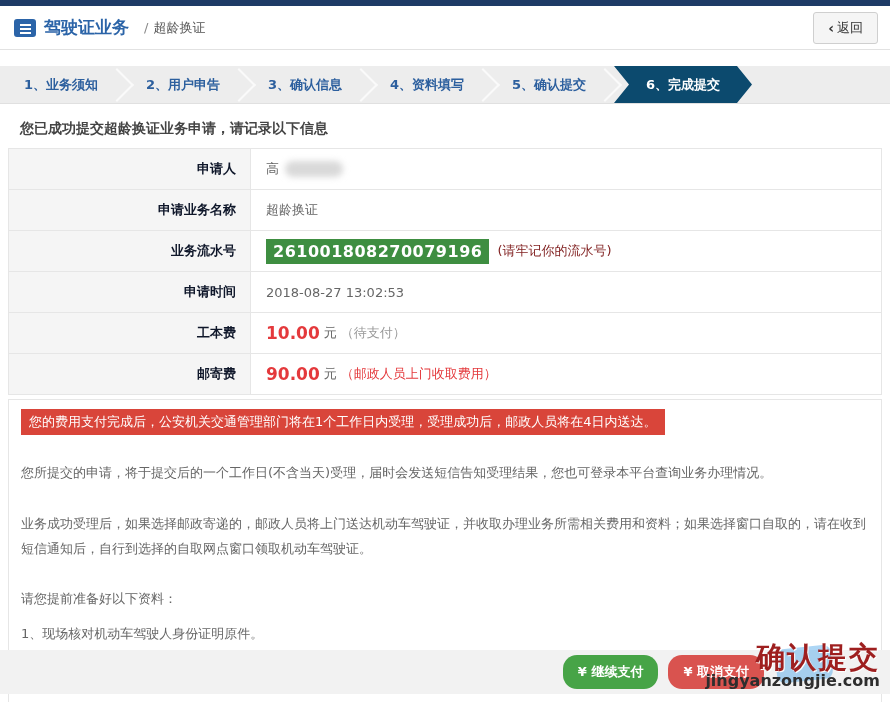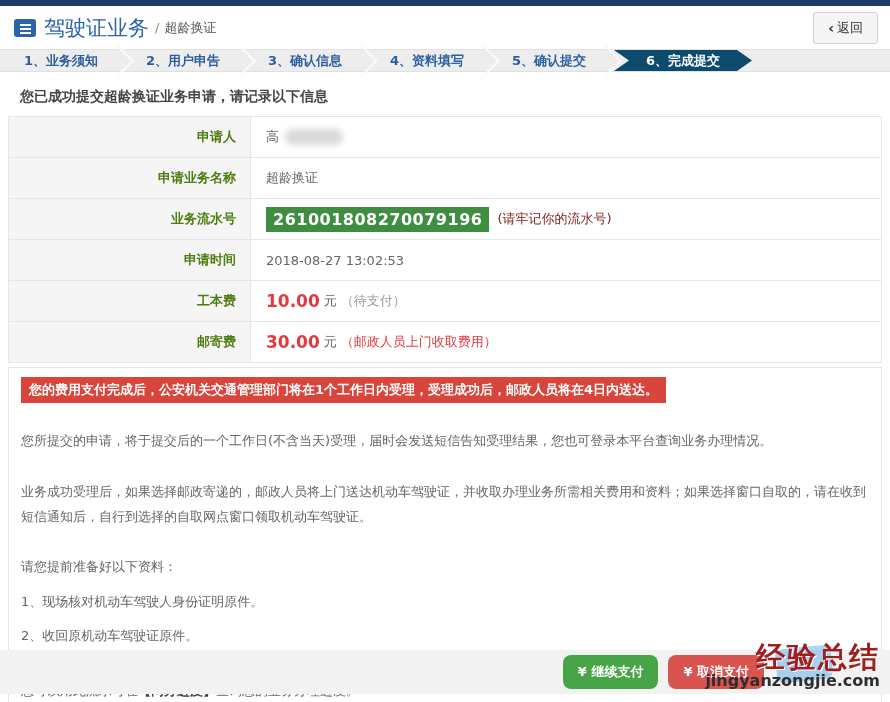--- a/index.html
+++ b/index.html
@@ -17,33 +17,33 @@
     padding:0 12px 0 14px; border-bottom:1px solid #e2e2e2; background:#fff;
   }
   .hdr-icon {
     width:22px; height:18px; border:2px solid #2b64a8; border-radius:3px;
     background:#2b64a8; margin-right:8px; position:relative; flex:0 0 auto;
   }
   .hdr-icon::before {
     content:""; position:absolute; left:4px; right:3px; top:3px; height:2px;
     background:#fff; box-shadow:0 4px 0 #fff, 0 8px 0 #fff;
   }
-  .hdr-title { color:#2b64a8; font-size:21px; font-weight:normal; margin-right:6px; }
+  .hdr-title { color:#2b64a8; font-size:17px; font-weight:bold; margin-right:15px; }
   .hdr-sep { color:#888; font-size:13px; margin-right:5px; }
   .hdr-sub { color:#555; font-size:13px; }
   .back-btn {
     margin-left:auto; background:#f5f5f5; border:1px solid #cfcfcf; border-radius:3px;
     font-size:13px; color:#333; padding:6px 14px; cursor:pointer;
     font-family:inherit; display:flex; align-items:center; gap:3px;
   }
   .back-chevron { font-size:14px; color:#333; font-weight:bold; }
 
   
   .stepbar {
-    height:22px; background:#ededed; display:flex;
+    margin-top:16px; height:38px; background:#ededed; display:flex;
     border-bottom:1px solid #e0e0e0; position:relative;
   }
   .step {
     flex:0 0 122px; display:flex; align-items:center; justify-content:center;
     font-size:13px; font-weight:bold; color:#2c5f9e; position:relative;
   }
   .step .sep {
     position:absolute; right:-7px; top:50%; width:24px; height:24px;
     transform:translateY(-50%) rotate(45deg);
     border-top:2px solid #fafafa; border-right:2px solid #fafafa;
@@ -56,21 +56,21 @@
   .step-filler { flex:1; }
 
   
   .success-msg { font-size:14px; color:#444; margin:16px 8px 10px 20px;font-weight:bold; }
 
   
   .info-table { margin:0 8px; border:1px solid #e6e6e6; border-bottom:none; }
   .irow { display:flex; border-bottom:1px solid #e6e6e6; min-height:41px; align-items:stretch; }
   .ilabel {
     flex:0 0 242px; background:#f5f5f5; border-right:1px solid #e6e6e6;
-    text-align:right; padding:0 14px 0 0; font-size:13px; color:#4d7c0f; font-weight:bold;
+    text-align:right; padding:0 14px 0 0; font-size:13px; color:#0f172a; font-weight:bold;
     display:flex; align-items:center; justify-content:flex-end;
   }
   .ivalue {
     flex:1; padding-left:15px; font-size:13px; color:#666;
     display:flex; align-items:center; gap:4px;
   }
   .blur-blob {
     display:inline-block; width:58px; height:16px; background:#d9d9d9;
     border-radius:8px; filter:blur(3px); margin-left:2px;
   }
@@ -83,36 +83,36 @@
   .fee-unit { color:#666; font-size:13px; }
   .fee-note-gray { color:#999; font-size:13px;text-align:right; }
   .fee-note-red { color:#e4393c; font-size:13px; }
 
   
   .notice-box {
     margin:4px 8px 0; border:1px solid #e6e6e6; padding:9px 12px 14px;
     min-height:232px;
   }
   .banner {
-    display:inline-block; background:#d9453a; color:#fff; font-weight:bold;
+    display:inline-block; background:#d9453a; color:#fff; font-weight:normal;
     font-size:13px; padding:4px 8px; line-height:1.4;
   }
   .notice-p { font-size:13px; color:#666; line-height:1.95; margin-top:25px; }
   .notice-p.item { margin-top:9px; }
   .progress-hint { font-size:13px; color:#666; margin-top:34px; }
   .progress-hint .hl { color:#444; font-weight:bold; }
 
   
   .footer-strip {
     position:absolute; left:0; top:650px; width:100%; height:44px;
     background:#f2f2f2; display:flex; align-items:center; justify-content:flex-end;
     padding-right:126px; gap:10px;
   }
   .btn {
-    border:none; border-radius:8px; color:#fff; font-size:13px; font-weight:bold;
+    border:none; border-radius:14px; color:#fff; font-size:13px; font-weight:bold;
     padding:8px 15px; cursor:pointer; font-family:inherit;
   }
   .btn-green { background:#47a447; }
   .btn-red { background:#d9534f; }
 
   
   .watermark {
     position:absolute; right:10px; top:643px; text-align:right; z-index:5;
     pointer-events:none; line-height:1;
   }
@@ -202,21 +202,21 @@
     <div class="ilabel">工本费</div>
     <div class="ivalue">
       <span class="fee-amount">10.00</span>
       <span class="fee-unit">元</span>
       <span class="fee-note-gray">（待支付）</span>
     </div>
   </div>
   <div class="irow">
     <div class="ilabel">邮寄费</div>
     <div class="ivalue">
-      <span class="fee-amount">30.00</span>
+      <span class="fee-amount">90.00</span>
       <span class="fee-unit">元</span>
       <span class="fee-note-red">（邮政人员上门收取费用）</span>
     </div>
   </div>
 </div>
 
 <div class="notice-box">
   <span class="banner">您的费用支付完成后，公安机关交通管理部门将在1个工作日内受理，受理成功后，邮政人员将在4日内送达。</span>
   <p class="notice-p">您所提交的申请，将于提交后的一个工作日(不含当天)受理，届时会发送短信告知受理结果，您也可登录本平台查询业务办理情况。</p>
   <p class="notice-p">业务成功受理后，如果选择邮政寄递的，邮政人员将上门送达机动车驾驶证，并收取办理业务所需相关费用和资料；如果选择窗口自取的，请在收到短信通知后，自行到选择的自取网点窗口领取机动车驾驶证。</p>
@@ -228,15 +228,15 @@
   </p>
 </div>
 
 <div class="footer-strip">
   <button class="btn btn-green">¥ 继续支付</button>
   <button class="btn btn-red">¥ 取消支付</button>
 </div>
 
 <div class="watermark">
   <span class="wm-blue"></span>
-  <div class="wm-cn">经验总结</div>
+  <div class="wm-cn">确认提交</div>
   <div class="wm-url">jingyanzongjie.com</div>
 </div>
 
 </body></html>

